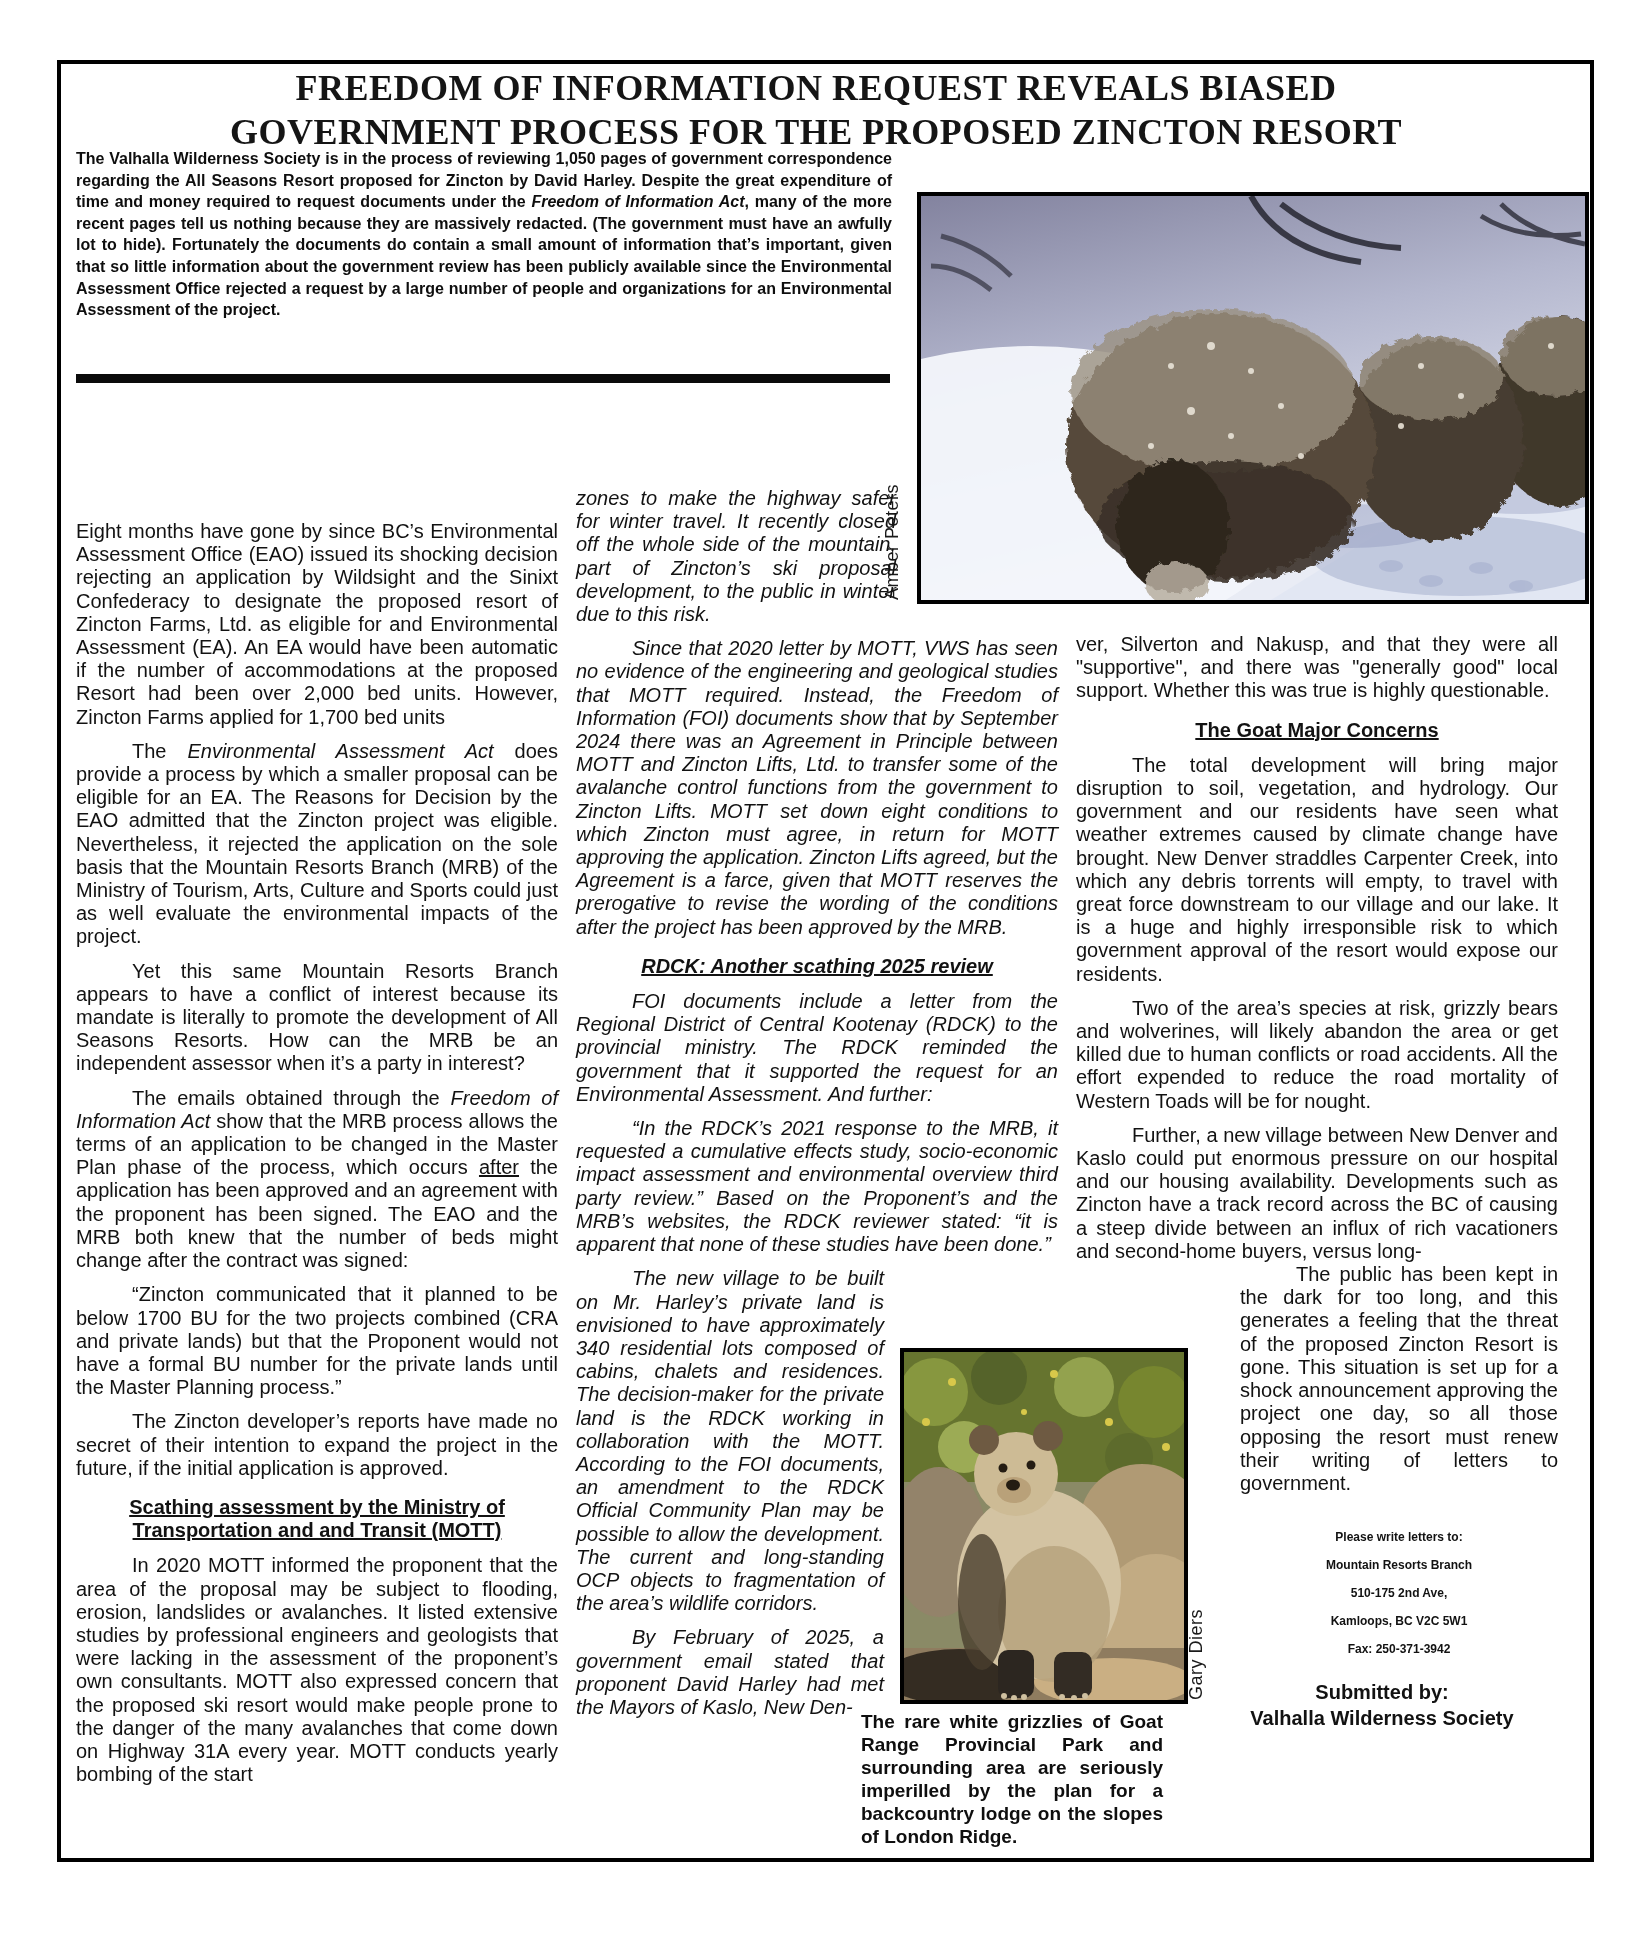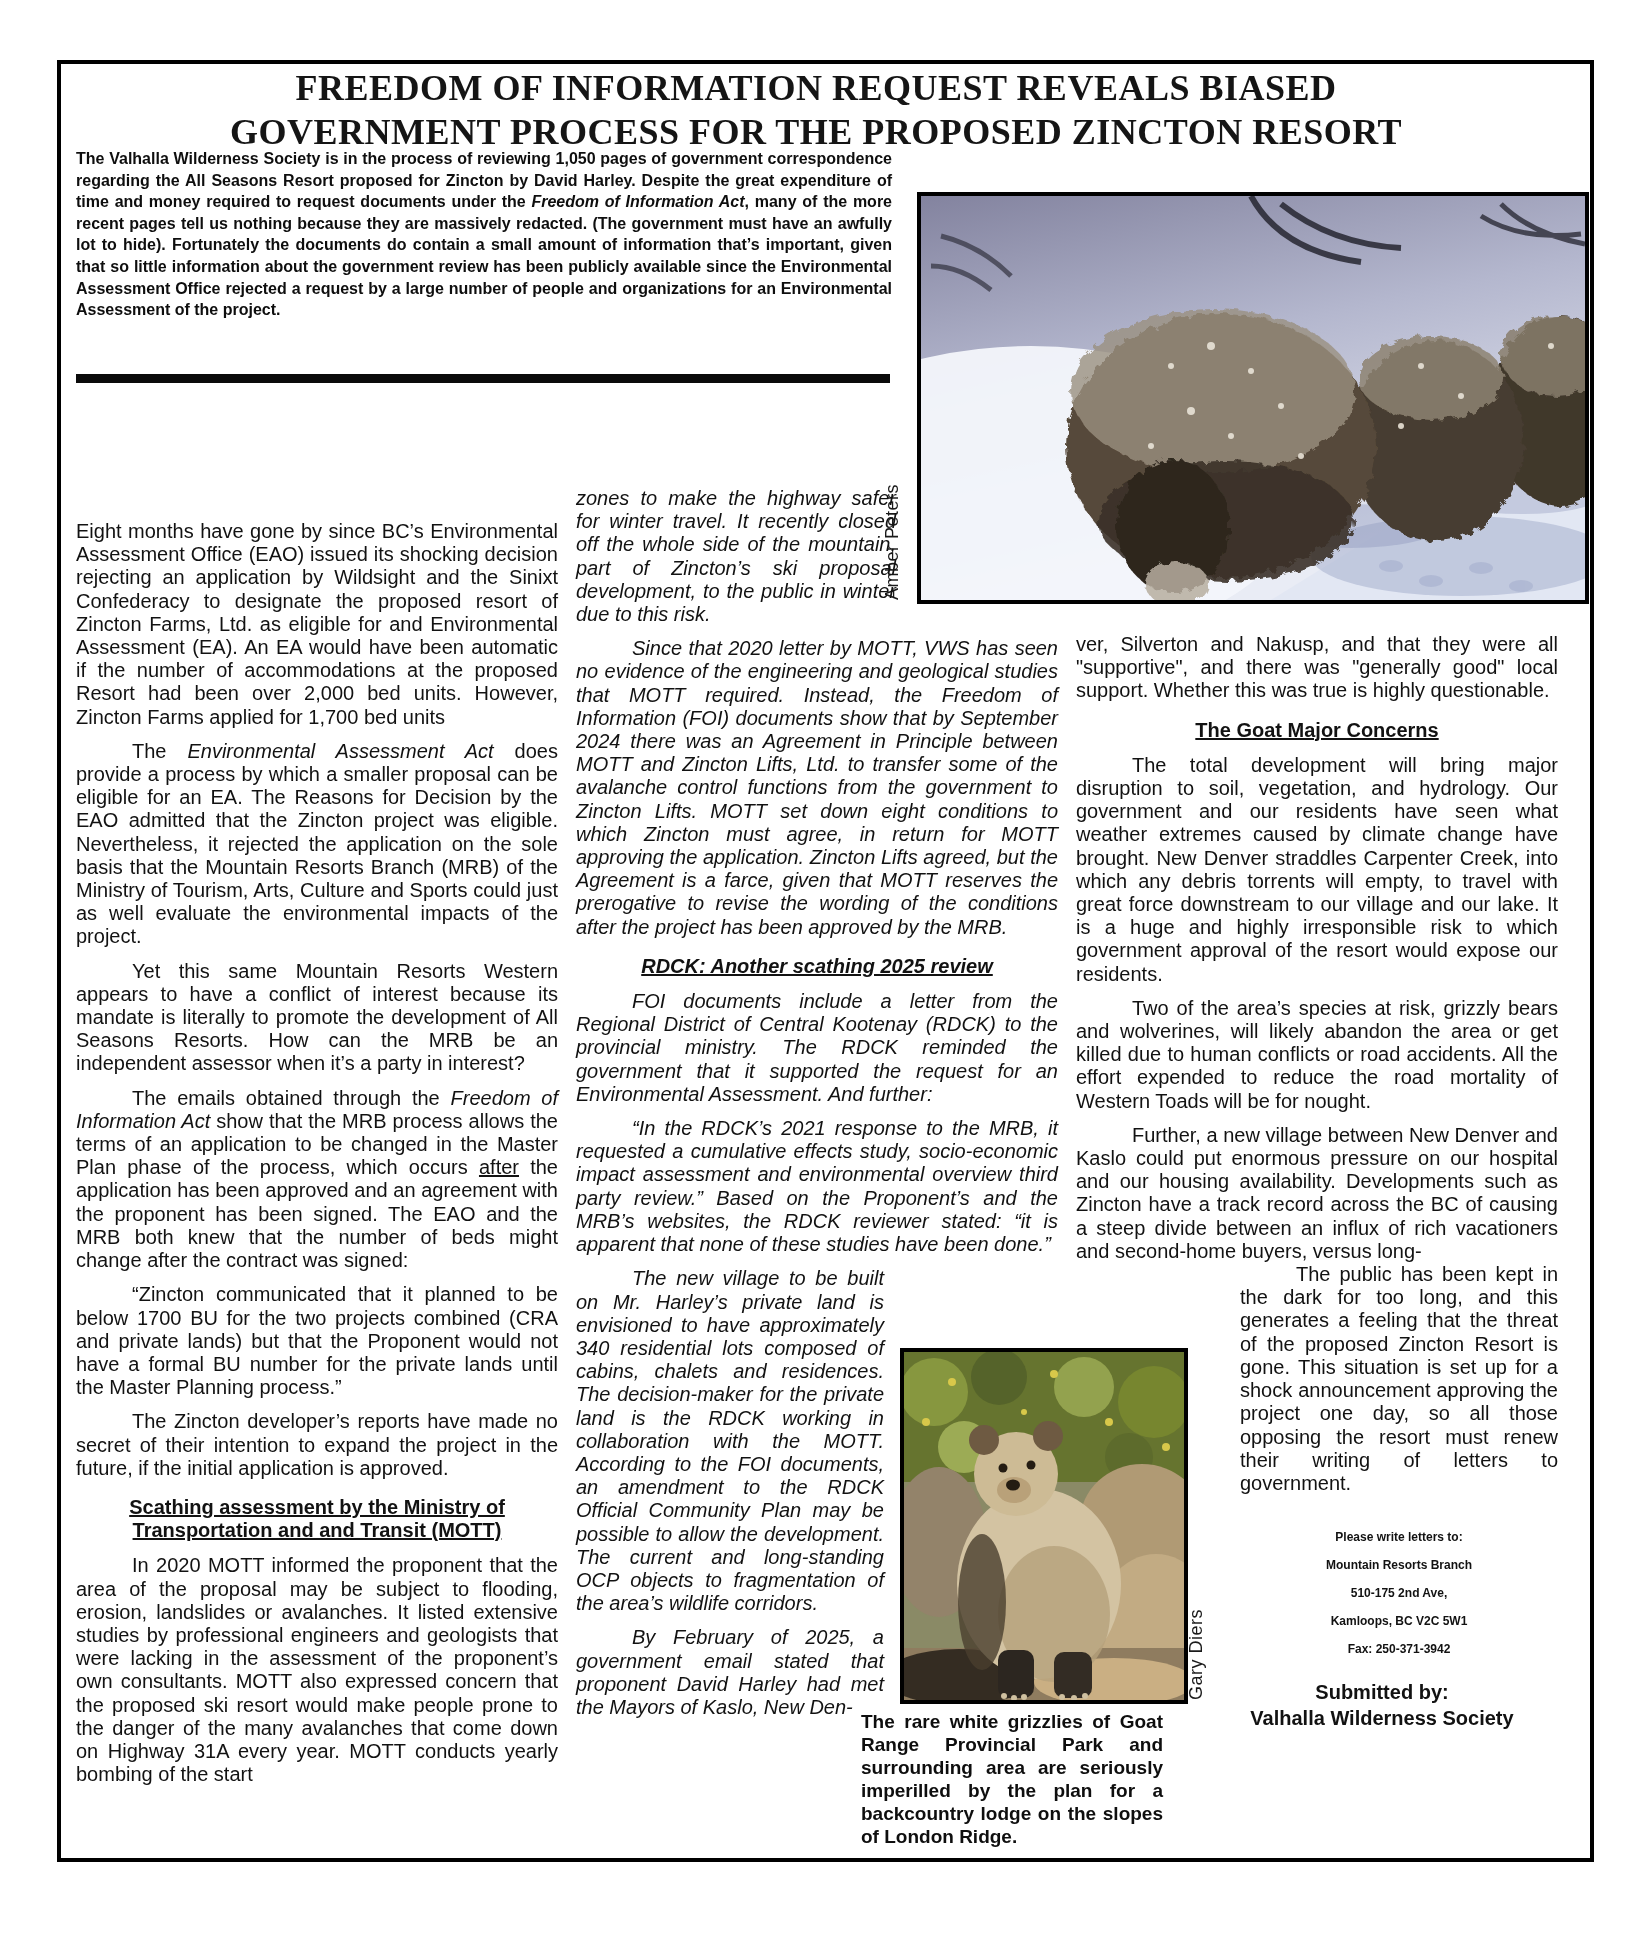--- a/index.html
+++ b/index.html
@@ -103,21 +103,21 @@
       <ellipse cx="560" cy="372" rx="12" ry="6"></ellipse>
         <ellipse cx="600" cy="390" rx="12" ry="6"></ellipse>
     </g>
   </svg>
 </div>
 <div class="abs vcredit credit-top">Amber Peters</div>
 
 <div class="abs col col1">
   <p class="para">Eight months have gone by since BC’s Environmental Assessment Office (EAO) issued its shocking decision rejecting an application by Wildsight and the Sinixt Confederacy to designate the proposed resort of Zincton Farms, Ltd. as eligible for and Environmental Assessment (EA). An EA would have been automatic if the number of accommodations at the proposed Resort had been over 2,000 bed units. However, Zincton Farms applied for 1,700 bed units</p>
   <p class="para indent"><span>The </span><span class="em">Environmental Assessment Act</span><span> does provide a process by which a smaller proposal can be eligible for an EA. The Reasons for Decision by the EAO admitted that the Zincton project was eligible. Nevertheless, it rejected the application on the sole basis that the Mountain Resorts Branch (MRB) of the Ministry of Tourism, Arts, Culture and Sports could just as well evaluate the environmental impacts of the project.</span></p>
-  <p class="para indent">Yet this same Mountain Resorts Western appears to have a conflict of interest because its mandate is literally to promote the development of All Seasons Resorts. How can the MRB be an independent assessor when it’s a party in interest?</p>
+  <p class="para indent">Yet this same Mountain Resorts Branch appears to have a conflict of interest because its mandate is literally to promote the development of All Seasons Resorts. How can the MRB be an independent assessor when it’s a party in interest?</p>
   <p class="para indent"><span>The emails obtained through the </span><span class="em">Freedom of Information Act</span><span> show that the MRB process allows the terms of an application to be changed in the Master Plan phase of the process, which occurs </span><span class="ul">after</span><span> the application has been approved and an agreement with the proponent has been signed. The EAO and the MRB both knew that the number of beds might change after the contract was signed:</span></p>
   <p class="para indent">“Zincton communicated that it planned to be below 1700 BU for the two projects combined (CRA and private lands) but that the Proponent would not have a formal BU number for the private lands until the Master Planning process.”</p>
   <p class="para indent">The Zincton developer’s reports have made no secret of their intention to expand the project in the future, if the initial application is approved.</p>
   <p class="para heading"><span>Scathing assessment by the Ministry of Transportation and and Transit (MOTT)</span></p>
   <p class="para indent">In 2020 MOTT informed the proponent that the area of the proposal may be subject to flooding, erosion, landslides or avalanches. It listed extensive studies by professional engineers and geologists that were lacking in the assessment of the proponent’s own consultants. MOTT also expressed concern that the proposed ski resort would make people prone to the danger of the many avalanches that come down on Highway 31A every year. MOTT conducts yearly bombing of the start</p>
 </div>
 
 <div class="abs col col2">
   <p class="para w320">zones to make the highway safer for winter travel. It recently closed off the whole side of the mountain, part of Zincton’s ski proposal development, to the public in winter due to this risk.</p>
   <p class="para indent">Since that 2020 letter by MOTT, VWS has seen no evidence of the engineering and geological studies that MOTT required. Instead, the Freedom of Information (FOI) documents show that by September 2024 there was an Agreement in Principle between MOTT and Zincton Lifts, Ltd. to transfer some of the avalanche control functions from the government to Zincton Lifts. MOTT set down eight conditions to which Zincton must agree, in return for MOTT approving the application. Zincton Lifts agreed, but the Agreement is a farce, given that MOTT reserves the prerogative to revise the wording of the conditions after the project has been approved by the MRB.</p>

